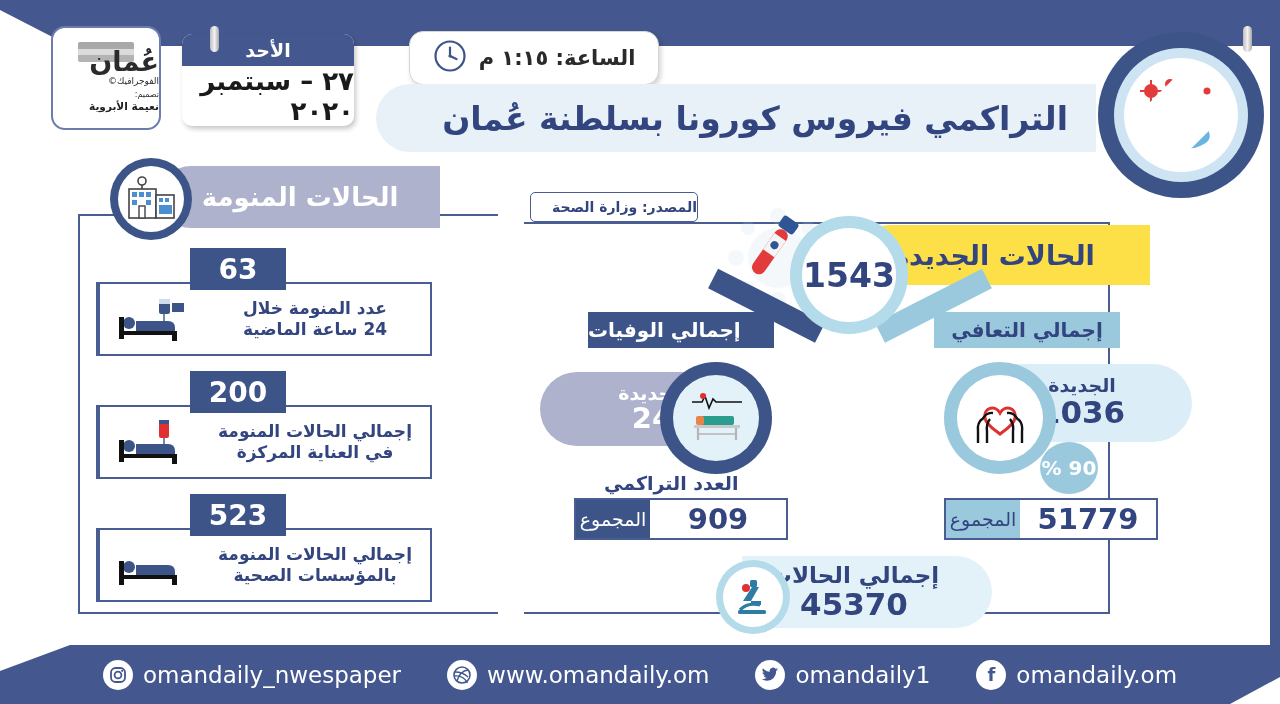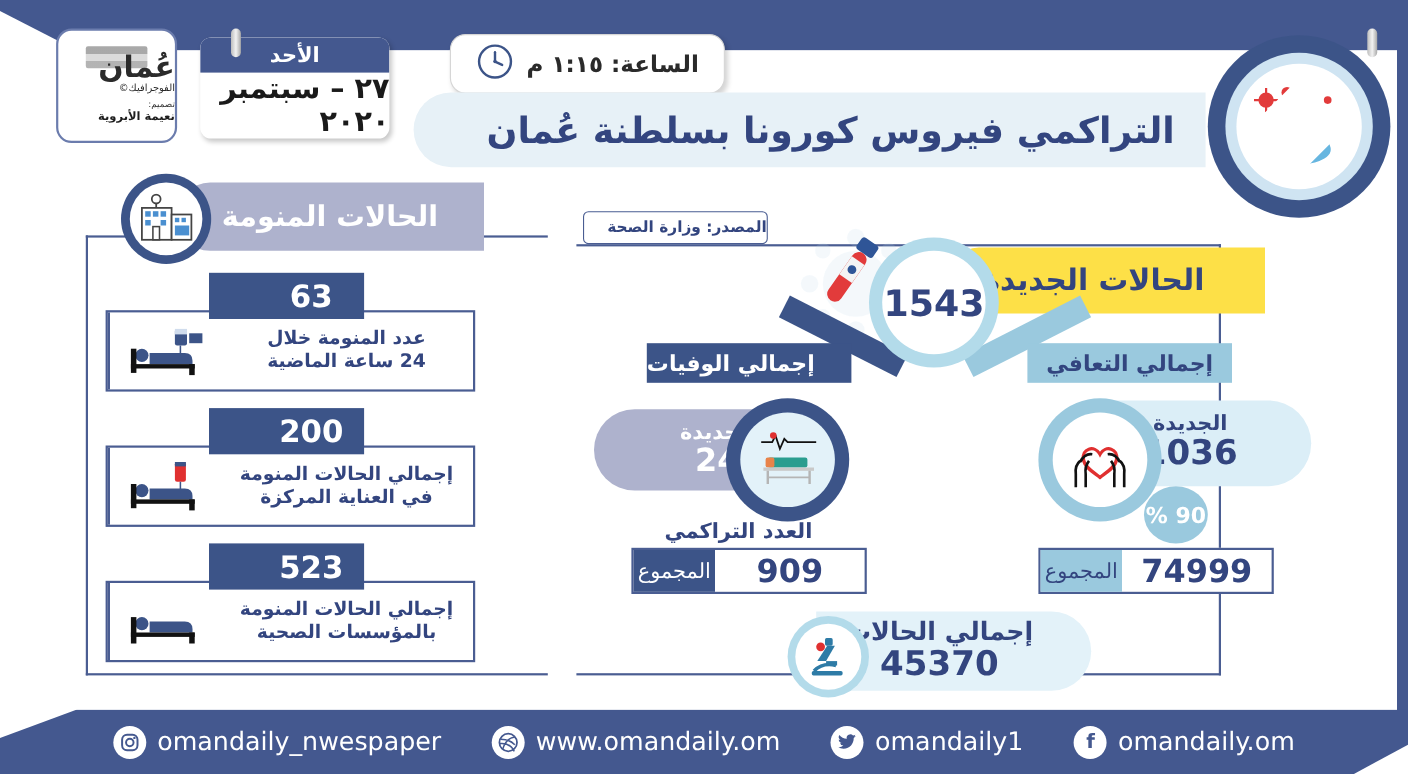--- a/index.html
+++ b/index.html
@@ -104,21 +104,21 @@
     display:flex;align-items:center;justify-content:center;}
 
   .row{position:absolute;left:96px;width:336px;height:74px;
        border:2px solid #4a5d92;box-sizing:border-box;display:flex;flex-direction:row-reverse;}
   .row-icon{width:100px;border-left:2px solid #4a5d92;display:flex;align-items:center;justify-content:center;}
   .row-text{flex:1;display:flex;align-items:center;justify-content:center;text-align:center;
     font-size:17px;font-weight:bold;color:#33457f;line-height:1.25;padding:0 8px;box-sizing:border-box;}
   .num-tag{
     position:absolute;width:96px;height:42px;background:#3c5488;color:#fff;
     display:flex;align-items:center;justify-content:center;
-    font-size:28px;font-weight:bold;z-index:4;padding-left:45px;
+    font-size:28px;font-weight:bold;z-index:4;
   }
 
   
   .right-frame{
     position:absolute;left:524px;top:222px;width:586px;height:392px;
     border:2px solid #4a5d92;border-left:none;box-sizing:border-box;
   }
   .source-box{
     position:absolute;left:530px;top:192px;width:166px;height:28px;
     background:#fff;border:1.5px solid #4a5d92;border-radius:5px;
@@ -453,21 +453,21 @@
         <path d="M41 30 q4 5 3 12 l0 12 M49 30 q5 4 4 12 l0 12" stroke="#111" stroke-width="2.4" fill="none"></path>
         <path d="M13 31 q4 -8 11 -7 M49 31 q-4 -8 -11 -7" stroke="#111" stroke-width="2.4" fill="none"></path>
       </svg>
     </div>
   </div>
   <div class="pct-circle">
     <span>90 %</span>
   </div>
   <div class="total-box" style="left:944px;top:498px;width:214px;height:42px;">
     <div class="total-tag" style="background:#9ac9de;color:#33457f;width:74px;">المجموع</div>
-    <div class="total-val">74999</div>
+    <div class="total-val">51779</div>
   </div>
 
   <div class="allcases-pill">
     <span class="t">إجمالي الحالات</span>
     <span class="v">45370</span>
   </div>
   <div class="allcases-ring">
     <div class="allcases-ring-in">
       <svg width="42" height="42" viewBox="0 0 42 42">
         <circle cx="14" cy="12" r="4" fill="#e03030"></circle>

